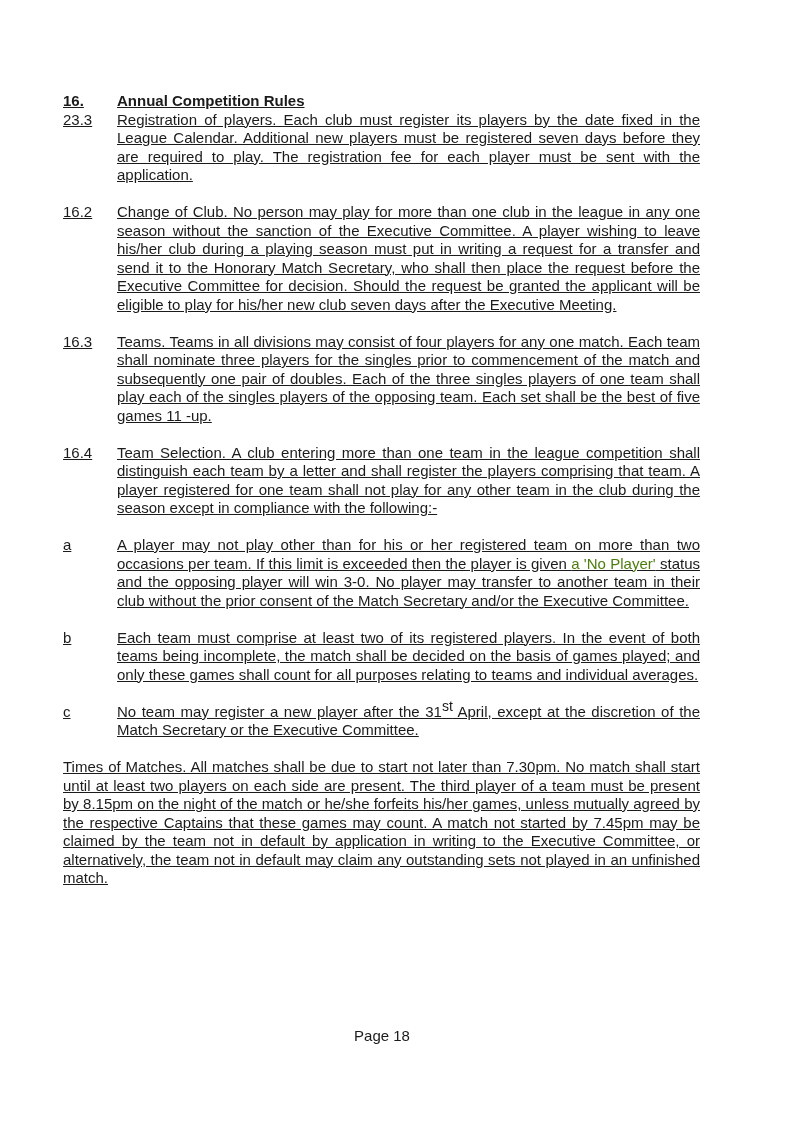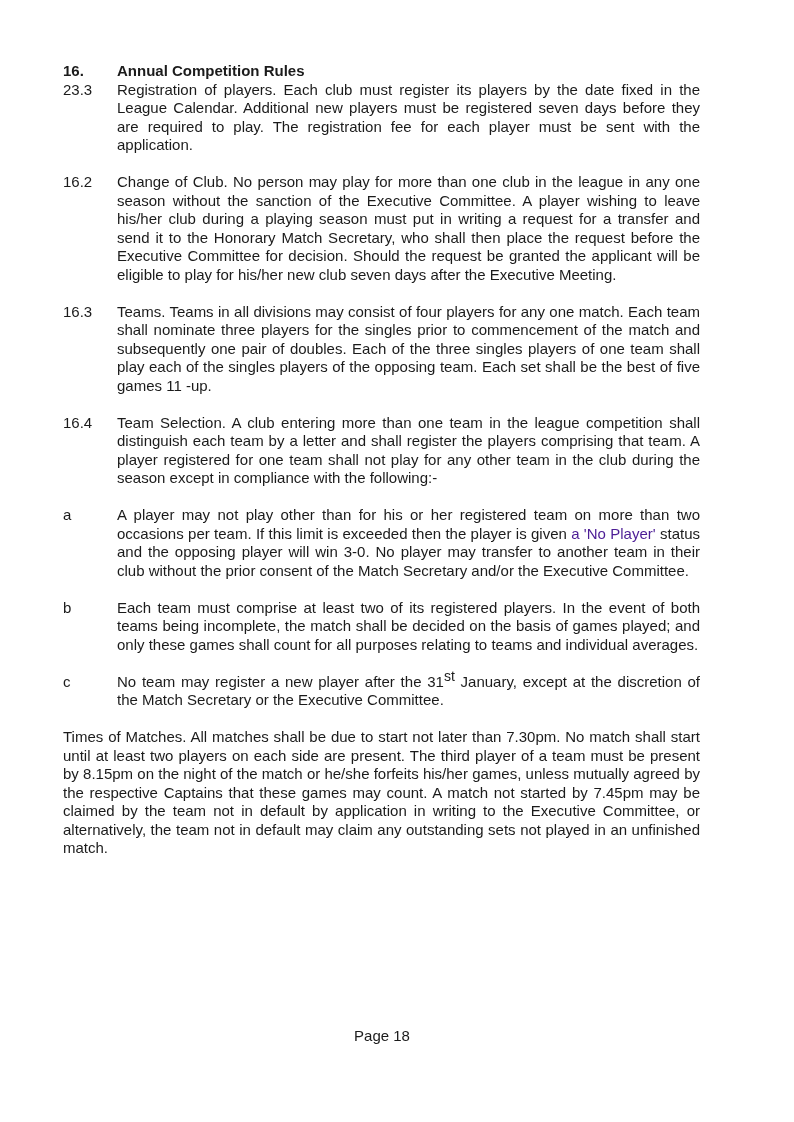--- a/index.html
+++ b/index.html
@@ -14,22 +14,23 @@
     background: #ffffff;
     font-family: "Liberation Sans", "DejaVu Sans", sans-serif;
     font-size: 15px;
     line-height: 18.5px;
     color: #1b1b1b;
     overflow: hidden;
   }
   .content {
     position: absolute;
     left: 63px;
-    top: 62px;
+    top: 92px;
     width: 637px;
+    text-decoration: underline;
   }
   .row {
     display: flex;
     margin-bottom: 18.5px;
   }
   .row.heading {
     margin-bottom: 0;
     font-weight: bold;
   }
   .num {
@@ -37,21 +38,21 @@
     flex-shrink: 0;
   }
   .body-text {
     flex: 1;
     text-align: justify;
   }
   .heading .body-text {
     text-align: left;
   }
   .muted {
-    color: #4c1d95;
+    color: #4d7c0f;
   }
   sup.ord {
     font-size: 14px;
     line-height: 0;
     vertical-align: super;
   }
   .footer {
     position: absolute;
     left: 0;
     top: 1027px;
@@ -95,21 +96,21 @@
       <div class="body-text"><span>A player may not play other than for his or her registered team on more than two occasions per team. If this limit is exceeded then the player is given </span><span class="muted">a 'No Player'</span><span> status and the opposing player will win 3-0. No player may transfer to another team in their club without the prior consent of the Match Secretary and/or the Executive Committee.</span></div>
     </div>
 
     <div class="row">
       <div class="num">b</div>
       <div class="body-text">Each team must comprise at least two of its registered players. In the event of both teams being incomplete, the match shall be decided on the basis of games played; and only these games shall count for all purposes relating to teams and individual averages.</div>
     </div>
 
     <div class="row">
       <div class="num">c</div>
-      <div class="body-text"><span>No team may register a new player after the 31</span><sup class="ord">st</sup><span> January, except at the discretion of the Match Secretary or the Executive Committee.</span></div>
+      <div class="body-text"><span>No team may register a new player after the 31</span><sup class="ord">st</sup><span> April, except at the discretion of the Match Secretary or the Executive Committee.</span></div>
     </div>
 
 
     <div class="row">
       <div class="body-text">Times of Matches. All matches shall be due to start not later than 7.30pm. No match shall start until at least two players on each side are present. The third player of a team must be present by 8.15pm on the night of the match or he/she forfeits his/her games, unless mutually agreed by the respective Captains that these games may count. A match not started by 7.45pm may be claimed by the team not in default by application in writing to the Executive Committee, or alternatively, the team not in default may claim any outstanding sets not played in an unfinished match.</div>
     </div>
 
   </div>
 
   <div class="footer">

